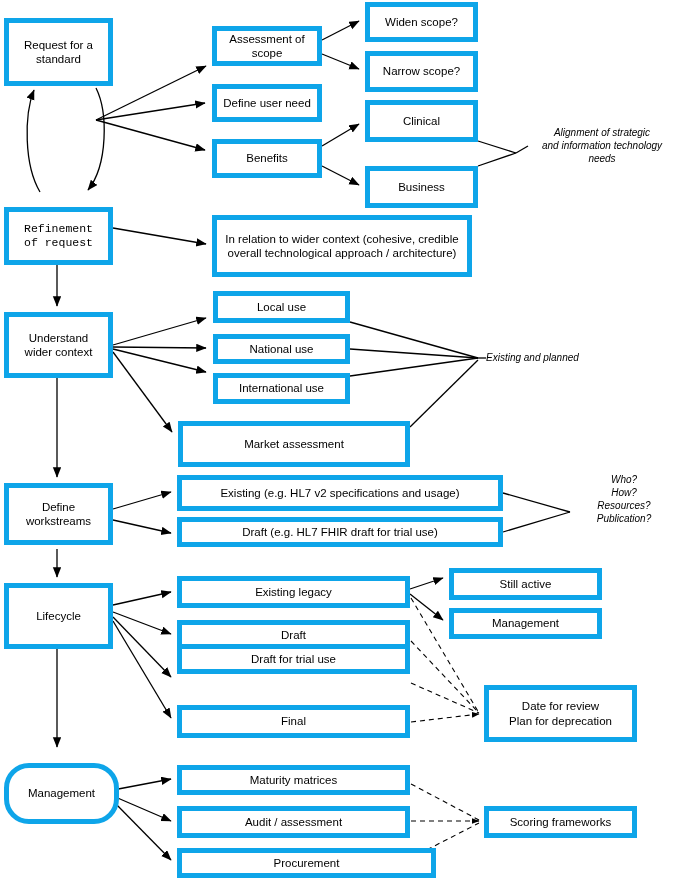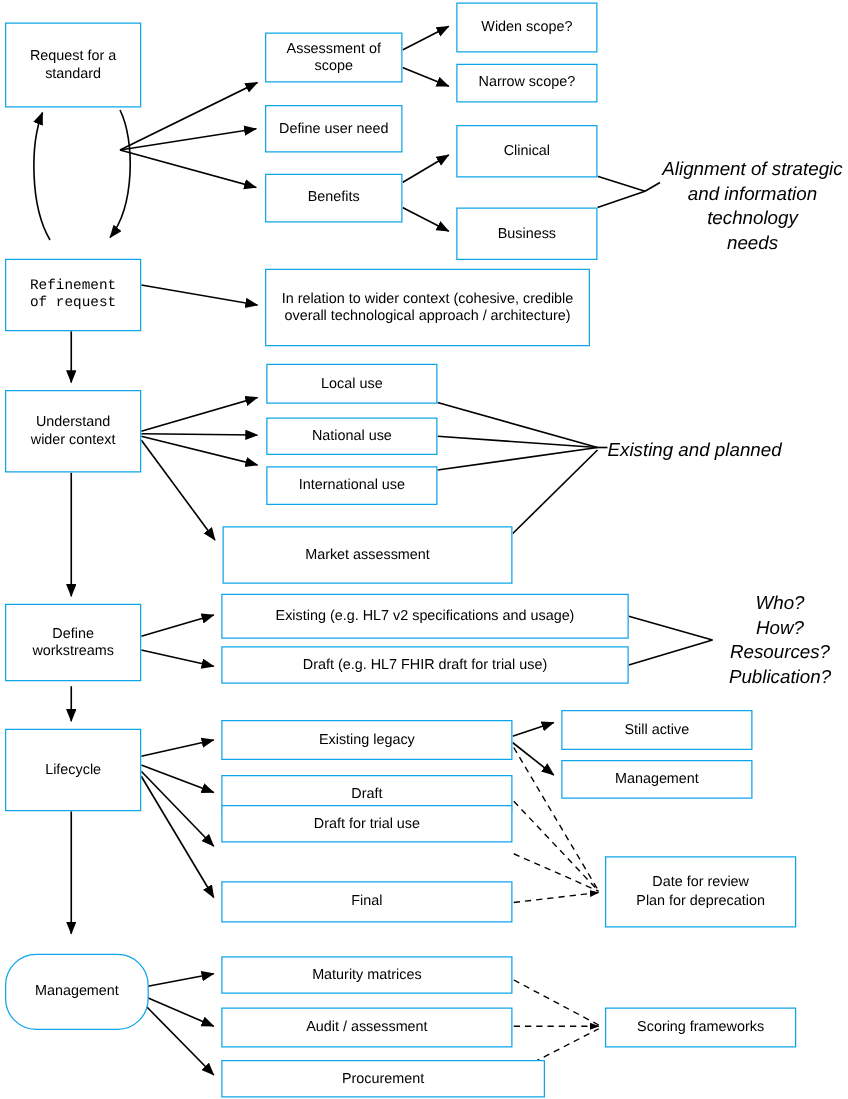--- a/index.html
+++ b/index.html
@@ -22,35 +22,35 @@
     width: 678px; height: 879px;
   }
   svg#edges {
     position: absolute;
     left: 0; top: 0;
     width: 678px; height: 879px;
     pointer-events: none;
   }
   .node {
     position: absolute;
-    border: 1px solid #0ea5e9;
+    border: 5px solid #0ea5e9;
     background: #ffffff;
     display: flex;
     align-items: center;
     justify-content: center;
     text-align: center;
     font-size: 11.5px;
     line-height: 1.25;
     padding: 1px 4px;
     white-space: pre-line;
   }
   .note {
     position: absolute;
     font-style: italic;
-    font-size: 15px;
+    font-size: 10px;
     line-height: 1.3;
     text-align: center;
     white-space: pre-line;
   }
   .note.left-al {
     text-align: left;
   }
 </style>
 </head>
 <body>
@@ -161,21 +161,21 @@
 
   <div class="node" style="left:212px; top:26px; width:110px; height:40px;">Assessment of
 scope</div>
 
   <div class="node" style="left:212px; top:84px; width:110px; height:38px;">Define user need</div>
 
   <div class="node" style="left:212px; top:139px; width:110px; height:39px;">Benefits</div>
 
   <div class="node" style="left:365px; top:2px; width:113px; height:40px;">Widen scope?</div>
 
-  <div class="node" style="left:365px; top:51px; width:113px; height:31px;">Narrow scope?</div>
+  <div class="node" style="left:365px; top:51px; width:113px; height:41px;">Narrow scope?</div>
 
   <div class="node" style="left:365px; top:100px; width:113px; height:42px;">Clinical</div>
 
   <div class="node" style="left:365px; top:166px; width:113px; height:42px;">Business</div>
 
   <div class="note" style="left:528px; top:126px; width:148px;">Alignment of strategic
 and information technology
 needs</div>
 
   <div class="node" style="left:212px; top:215px; width:260px; height:62px;">In relation to wider context (cohesive, credible

